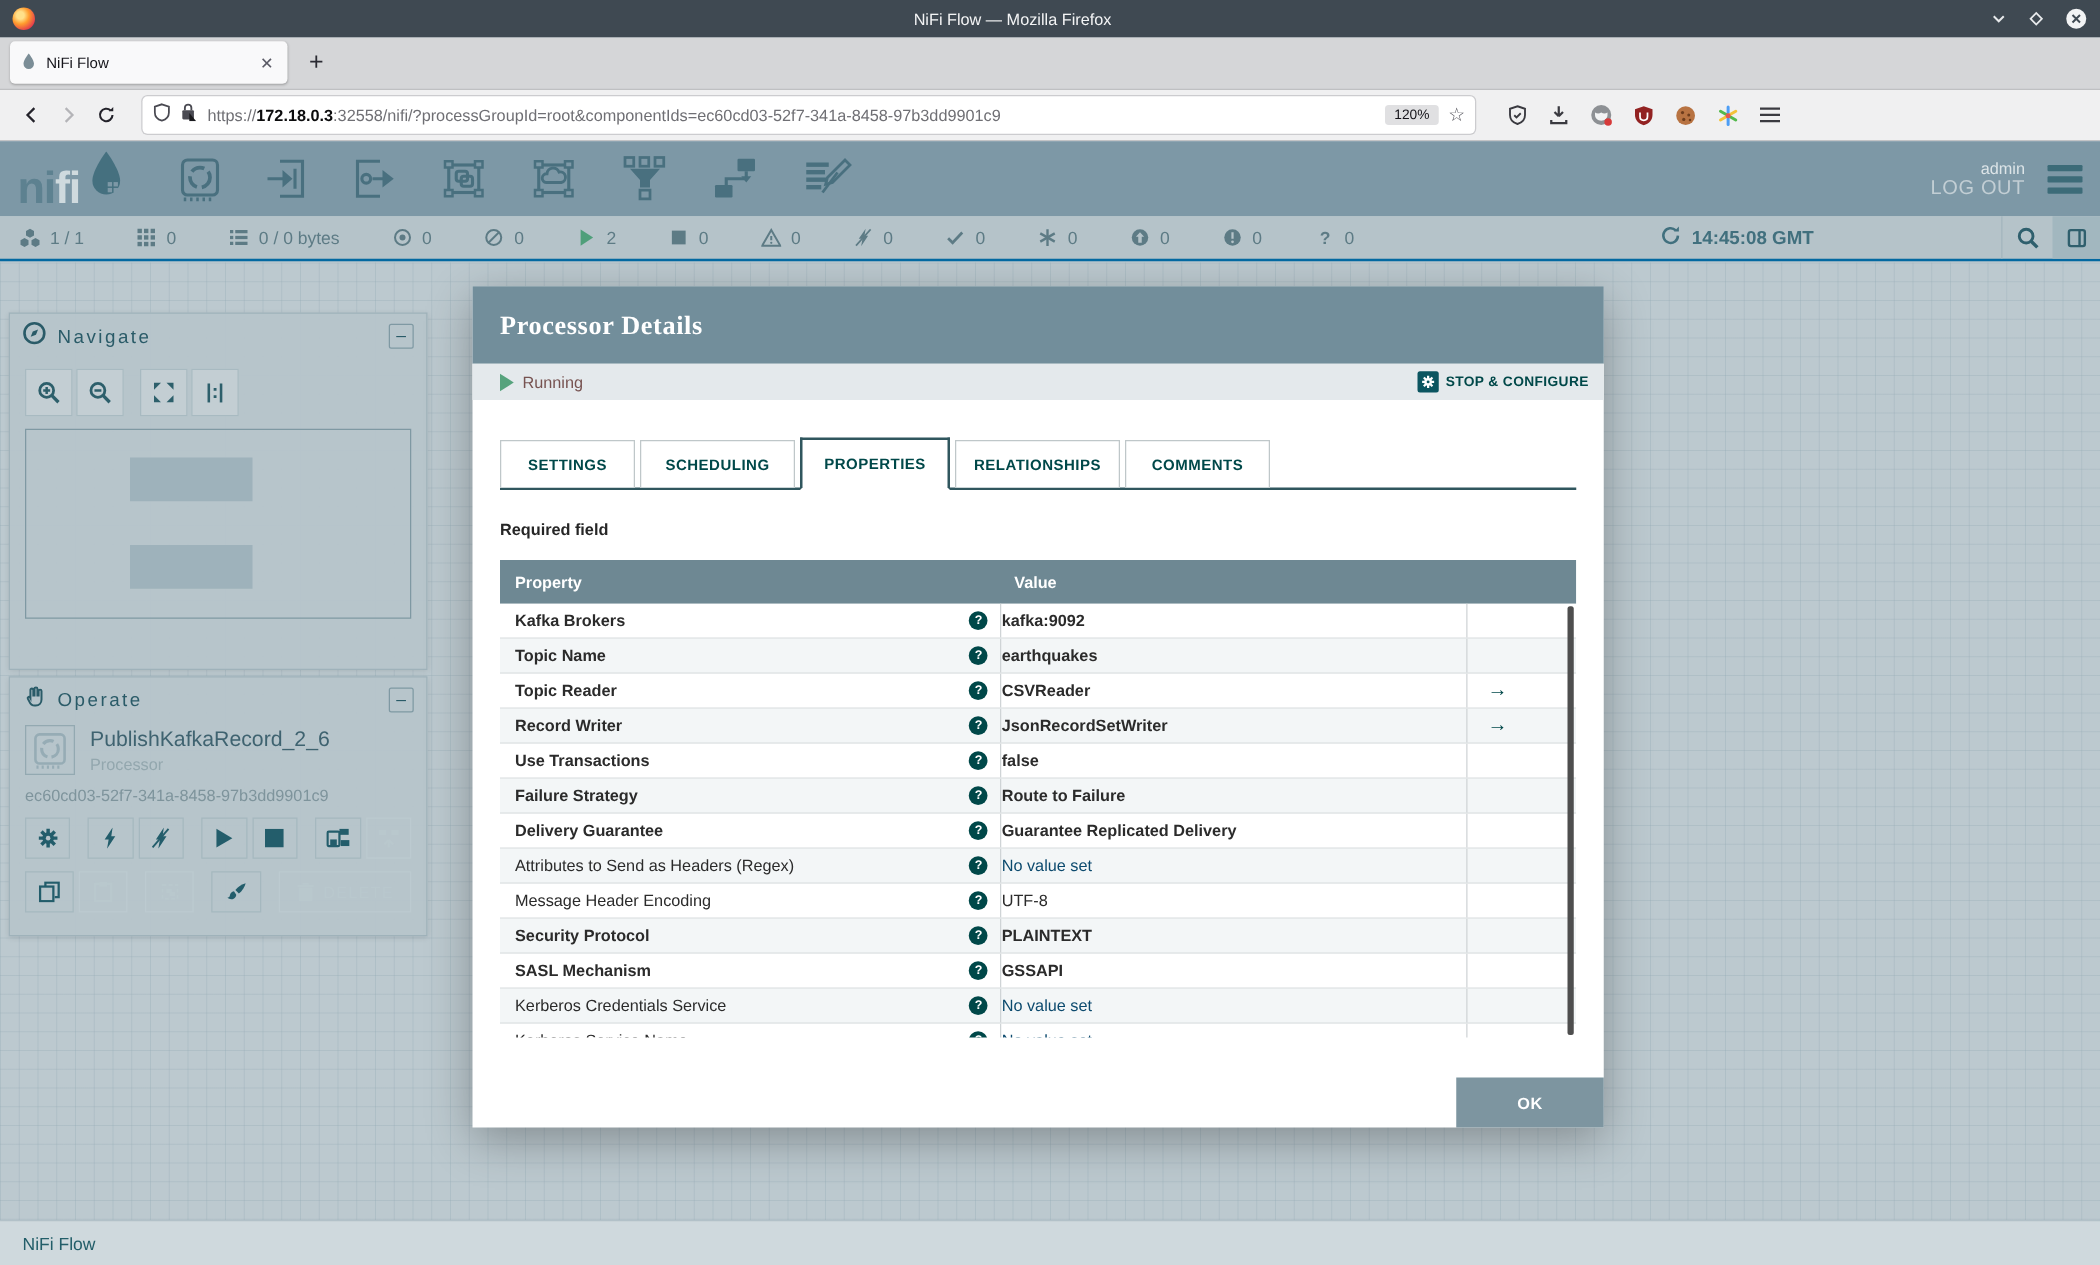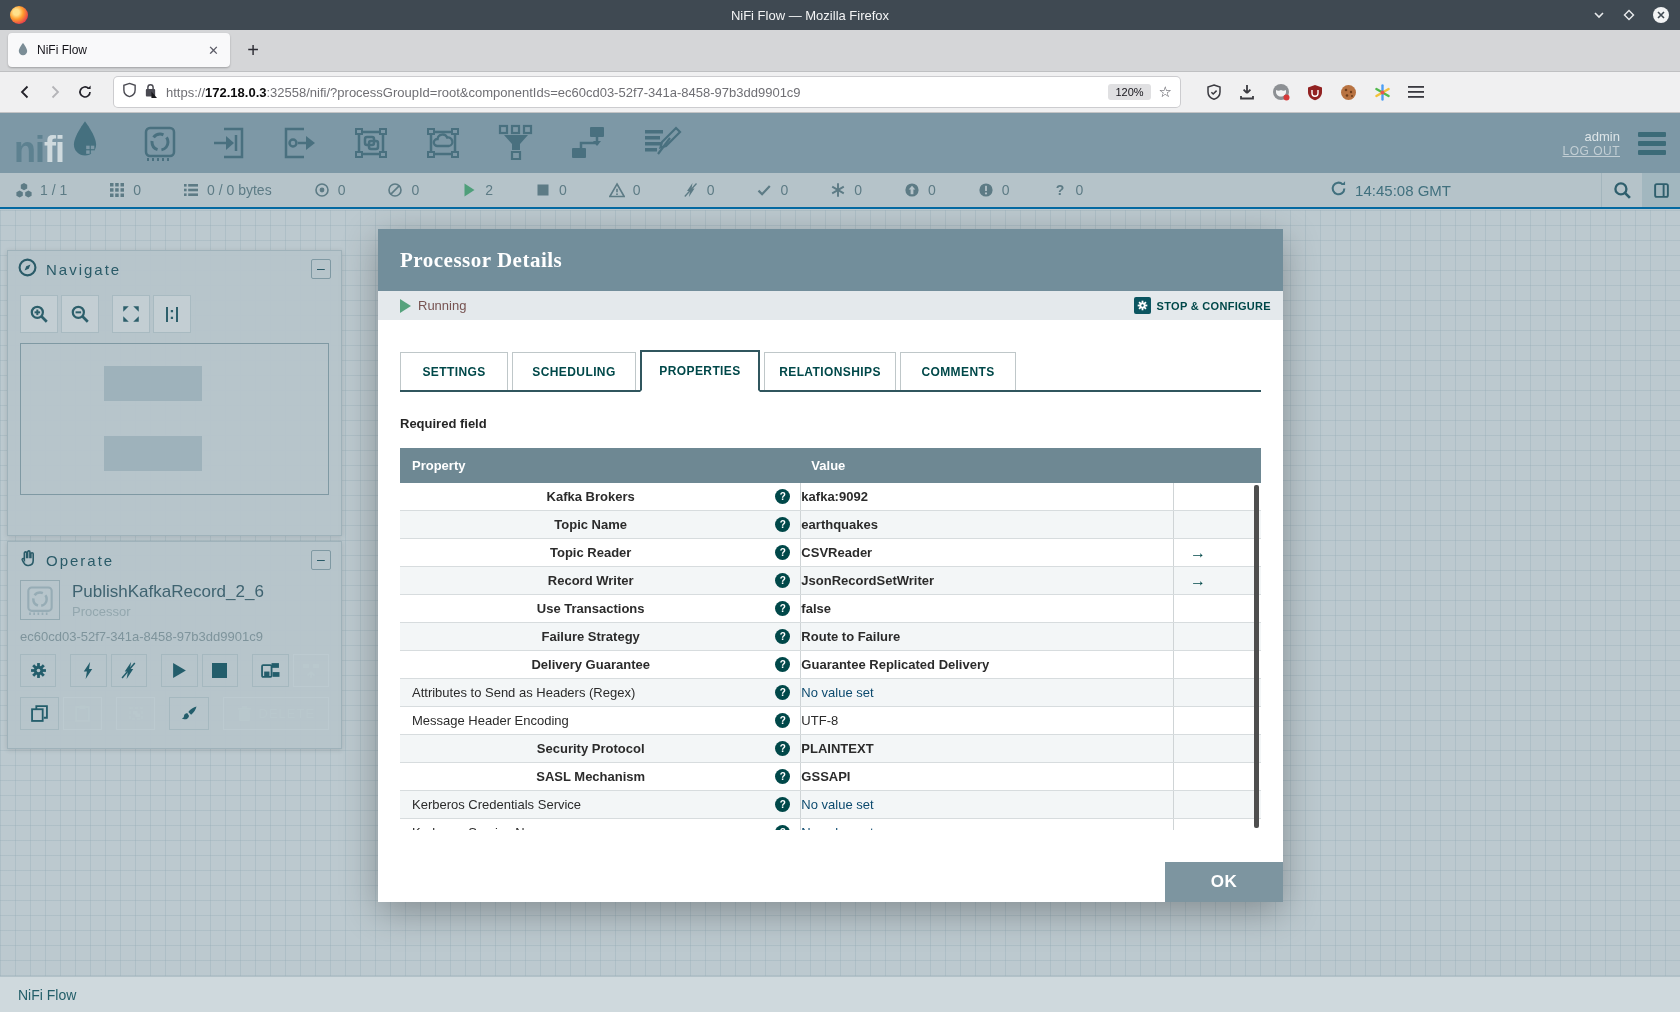--- a/index.html
+++ b/index.html
@@ -37,30 +37,30 @@
   
   .nifi-header { height:60px; background:#7d98a6; display:flex; align-items:center; padding:0 14px; }
   .nifi-logo { display:flex; align-items:flex-end; }
   .nifi-logo .logo-word { font-size:36px; font-weight:bold; letter-spacing:-1px; line-height:0.9; }
   .logo-word .d1 { color:#5d8190; } .logo-word .d2 { color:#cfdade; }
   .nifi-components { display:flex; align-items:center; gap:34px; margin-left:40px; color:#49707f; }
   .nifi-components svg { display:block; }
   .nifi-right { margin-left:auto; display:flex; align-items:center; gap:18px; }
   .user-block { text-align:right; font-size:13px; }
   .user-name { color:#dde5e8; }
-  .logout { color:#c2ced4; text-decoration:underline; font-size:12px; letter-spacing:.5px; }
+  .logout { color:#c2ced4; font-size:16px; letter-spacing:.5px; }
   .nifi-burger span { display:block; width:28px; height:5px; background:#3c6b78; margin:4px 0; border-radius:1px; }
 
   
   .statusbar { height:36px; background:#b5c3c9; border-bottom:2px solid #0369a1; display:flex; align-items:center; padding:0 0 0 16px; color:#5d7b85; font-size:14px; }
   .status-items { display:flex; align-items:center; gap:42px; }
   .status-item { display:flex; align-items:center; gap:8px; }
   .status-item svg { display:block; }
   .status-item.green-icon svg { color:#4f9f7a; }
-  .status-right { margin-left:auto; display:flex; align-items:center; height:100%; }
+  .status-right { margin-left:auto; display:flex; align-items:center; height:100%;font-weight:bold; }
   .refresh-block { display:flex; align-items:center; gap:8px; color:#41707e; font-size:15px; margin-right:150px; }
   .status-divider { width:1px; height:100%; background:#a3b5bd; }
   .search-btn { width:40px; height:100%; display:flex; align-items:center; justify-content:center; color:#2f5f6d; }
   .panel-toggle { width:38px; height:100%; background:#a2b7bf; display:flex; align-items:center; justify-content:center; color:#2f5f6d; }
 
   
   .canvas { position:absolute; left:0; top:210px; right:0; bottom:36px; background:#bcc9cf;
     background-image:linear-gradient(rgba(150,172,182,.35) 1px, transparent 1px),
                      linear-gradient(90deg, rgba(150,172,182,.35) 1px, transparent 1px);
     background-size:15px 15px; overflow:hidden; }
@@ -115,31 +115,31 @@
 
   .prop-table { margin-top:17px; position:relative; height:382px; overflow:hidden; }
   .t-head { height:35px; background:#6e8893; color:#fff; font-weight:bold; font-size:13px; display:flex; align-items:center; }
   .t-head .h-prop { flex:0 0 46.5%; padding-left:12px; }
   .t-head .h-val { flex:1; padding-left:11px; }
   .t-head .h-goto { flex:0 0 88px; }
   .t-row { height:28px; display:flex; align-items:stretch; font-size:13px; color:#2b2b2b; border-bottom:1px solid #d7dcde; background:#fff; }
   .t-row.shaded { background:#f3f6f7; }
   .c-prop { flex:0 0 46.5%; display:flex; align-items:center; padding-left:12px; }
   .c-prop .p-label { flex:1; padding-right:6px; }
-  .t-row.required .p-label, .t-row.required .c-val { font-weight:bold;text-align:center; }
+  .t-row.required .p-label, .t-row.required .c-val { font-weight:bold; }
   .help-badge { width:15px; height:15px; border-radius:50%; background:#004849; color:#fff; font-size:10px; font-weight:bold;
     display:flex; align-items:center; justify-content:center; margin-right:10px; flex:0 0 15px; align-self:center; }
   .c-val { flex:1; border-left:1px solid #cfd4d6; display:flex; align-items:center; padding-left:0; }
   .c-val.unset { color:#0c4a6e; font-weight:normal !important; }
   .c-goto { flex:0 0 88px; border-left:1px solid #cfd4d6; display:flex; align-items:center; padding-left:16px;
     color:#004849; font-weight:bold; font-size:16px; }
   .v-scrollbar { position:absolute; right:2px; top:37px; bottom:2px; width:5px; background:#4e4e4e; border-radius:2px; }
 
   .ok-btn { position:absolute; right:0; bottom:0; width:118px; height:40px; background:#7d95a0; color:#ffffff;
-    font-size:17px; font-weight:bold; display:flex; align-items:center; justify-content:center; letter-spacing:.5px; }
+    font-size:13px; font-weight:bold; display:flex; align-items:center; justify-content:center; letter-spacing:.5px; }
 
   
   .footer { position:absolute; left:0; right:0; bottom:0; height:36px; background:#cfd9dd; border-top:1px solid #b2c1c8;
     display:flex; align-items:center; padding-left:18px; font-size:14px; color:#235e69; }
 </style>
 </head>
 <body>
 
 <div class="titlebar">
   <span class="fx-logo"></span>

